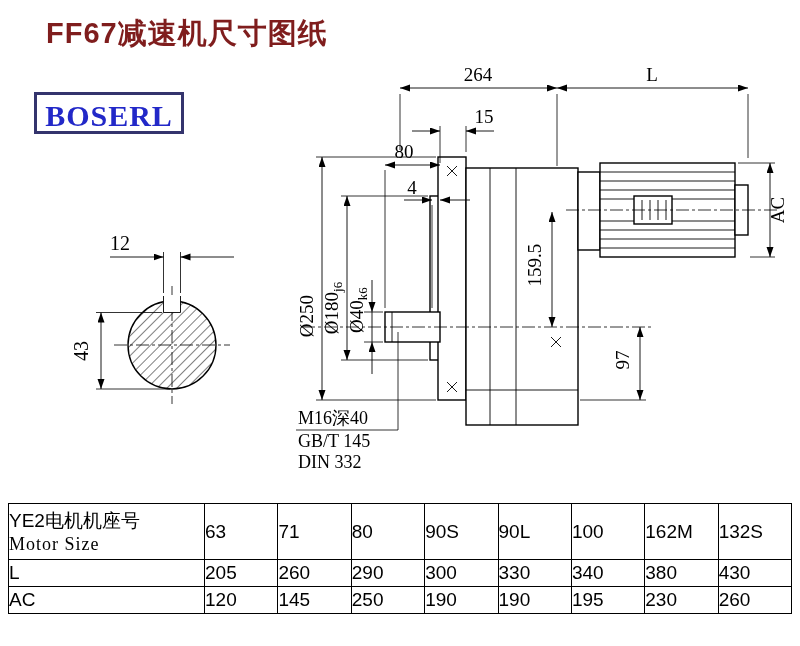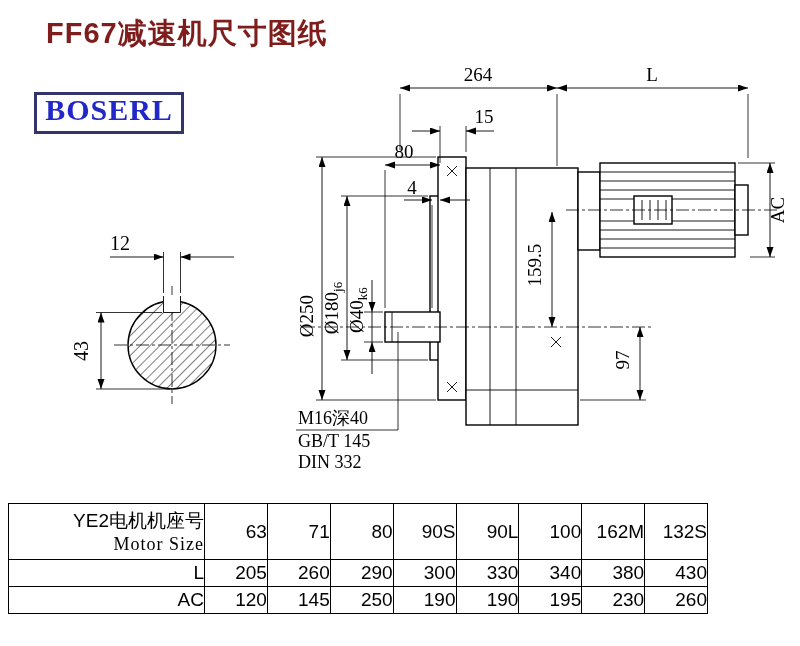--- a/index.html
+++ b/index.html
@@ -7,21 +7,21 @@
   .page {
     position:relative; width:800px; height:646px; background:#fff;
     font-family:"Liberation Sans", sans-serif; color:#000; overflow:hidden;
   }
   .title {
     position:absolute; left:46px; top:14px;
     font-size:29px; font-weight:bold; letter-spacing:1px; color:#7f1d1d;
   }
   .logo-box {
     position:absolute; left:34px; top:92px; width:150px; height:42px;
-    border:3px solid #34346d; display:flex; align-items:flex-start; justify-content:center;
+    border:3px solid #34346d; display:flex; align-items:flex-end; justify-content:center;
     background:#fff;
   }
   .logo-text {
     font-family:"Liberation Serif", serif; font-weight:bold;
     font-size:30px; color:#2228c8; letter-spacing:1px; line-height:1;
   }
   svg.drawing { position:absolute; left:0; top:0; }
 
   
   .shape { fill:#fff; stroke:#000; stroke-width:1.4; }
@@ -30,22 +30,22 @@
   .ext   { stroke:#000; stroke-width:0.8; fill:none; }
   .dim   { stroke:#000; stroke-width:0.9; fill:none; }
   .cl    { stroke:#000; stroke-width:0.8; fill:none; stroke-dasharray:13 3 3 3; }
   .dimtext { font-family:"Liberation Serif", serif; font-size:19px; fill:#000; }
   .dimtext.big { font-size:20px; }
   .note { font-family:"Liberation Serif", serif; font-size:18px; fill:#000; }
   .tol { font-size:13px; }
 
   
   table.dim-table {
-    position:absolute; left:8px; top:503px; width:700px;
-    border-collapse:collapse; table-layout:fixed; text-align:right;
+    position:absolute; left:8px; top:503px; width:784px;
+    border-collapse:collapse; table-layout:fixed; text-align:left;
     font-size:19px; color:#000; background:#fff;
   }
   .dim-table th, .dim-table td {
     border:1px solid #000; font-weight:normal; padding:0;
   }
   .dim-table tr.hdr { height:56px; }
   .dim-table tr.data { height:27px; }
   .hdr-line1 { font-size:19px; }
   .hdr-line2 { font-family:Liberation Serif, serif; font-size:18px; letter-spacing:1px; }
 </style>

